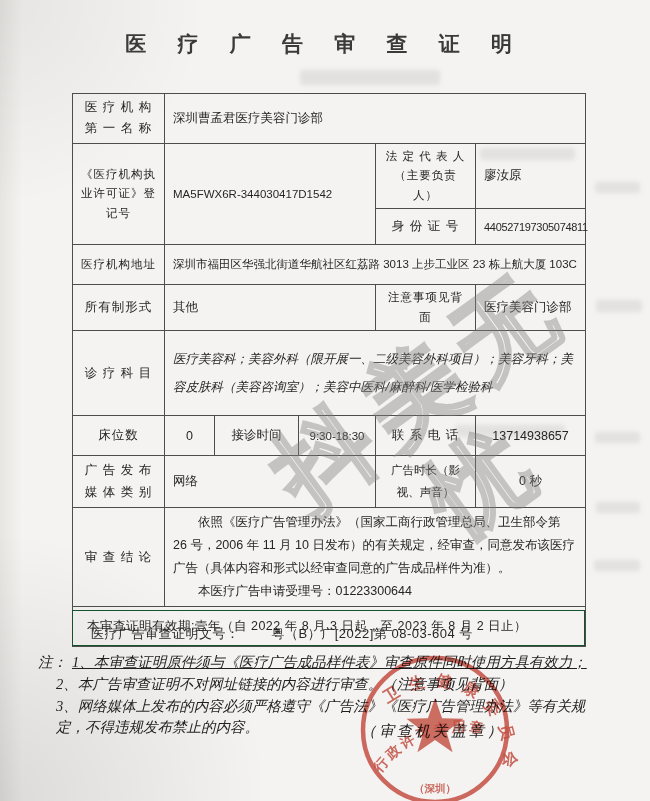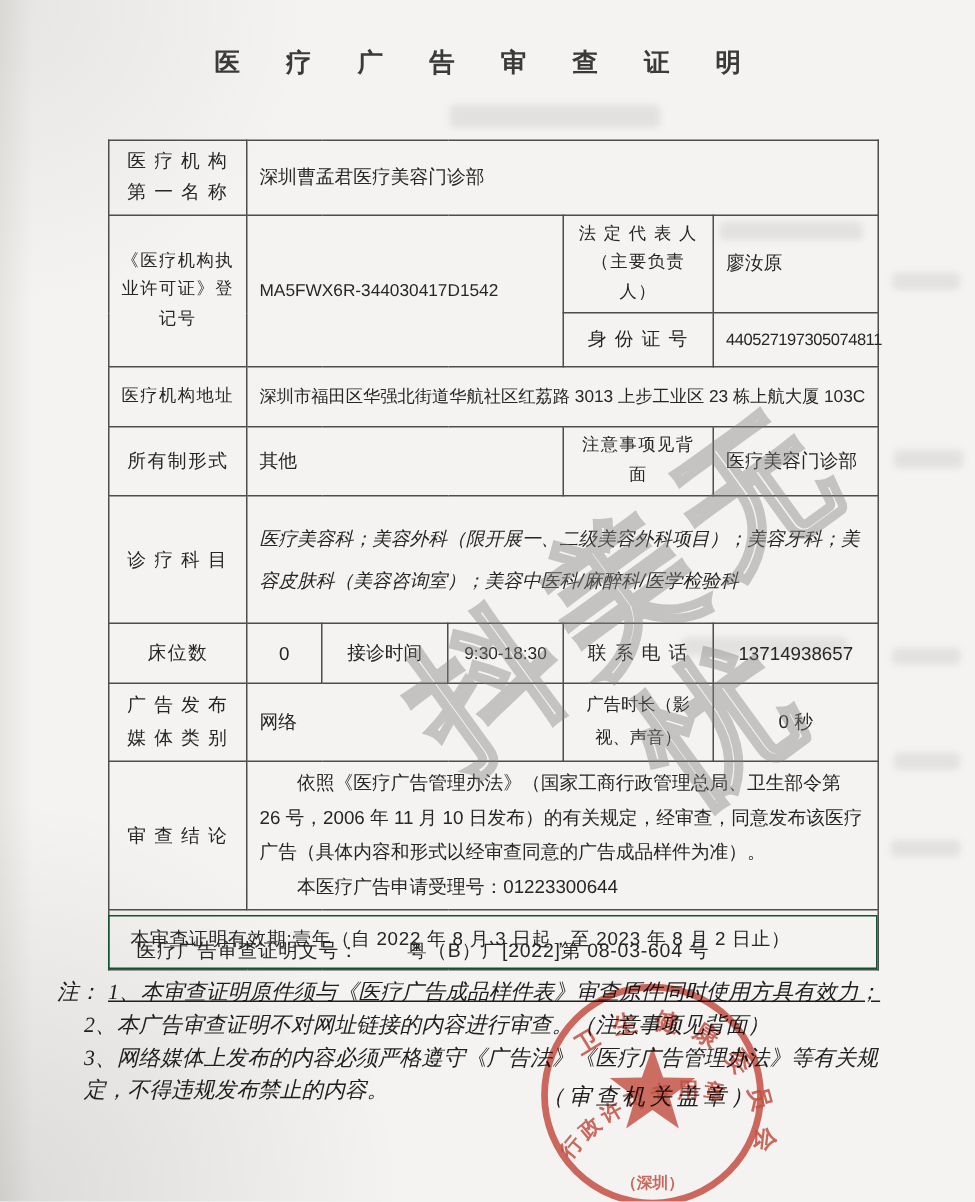--- a/index.html
+++ b/index.html
@@ -10,22 +10,22 @@
       radial-gradient(circle at 0% 100%, rgba(0,0,0,0.10), transparent 26%),
       radial-gradient(circle at 0% 0%, rgba(0,0,0,0.06), transparent 20%),
       linear-gradient(90deg, #e7e5e2 0px, #f4f3f1 22px),
       #f4f3f1;
     color:#2b2b2b;
   }
   .paper{position:absolute;inset:0;}
   
   .title{
     position:absolute;top:30px;left:0;width:100%;text-align:center;
-    font-family:Liberation Sans, sans-serif;font-weight:bold;
-    font-size:17px;letter-spacing:13px;color:#3a3a3a;
+    font-family:Liberation Serif, serif;font-weight:bold;
+    font-size:21px;letter-spacing:13px;color:#3a3a3a;
   }
   
   table.cert{
     position:absolute;left:72px;top:93px;width:513px;
     border-collapse:collapse;table-layout:fixed;
     font-size:12.5px;color:#262626;border-radius:19px;
   }
   table.cert td{
     border:1px solid #4d4d4d;padding:3px 8px;vertical-align:middle;
     background:transparent;

